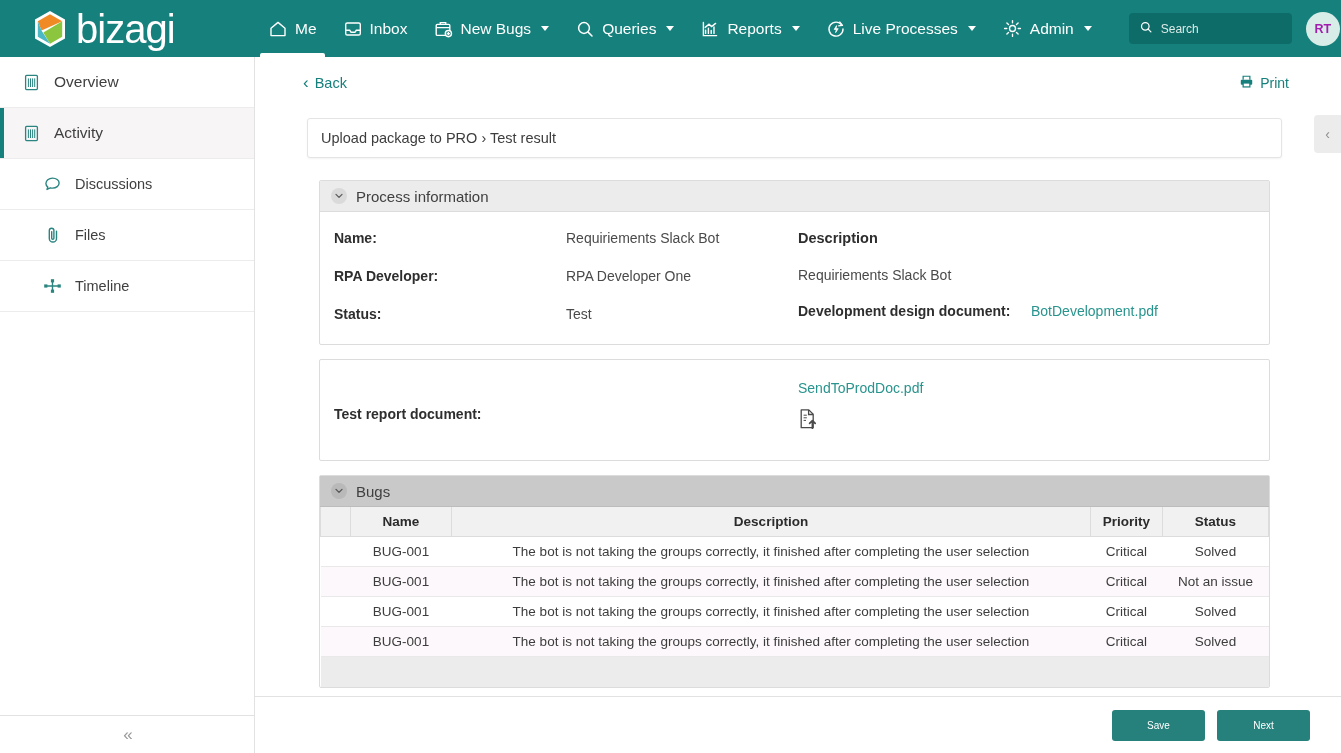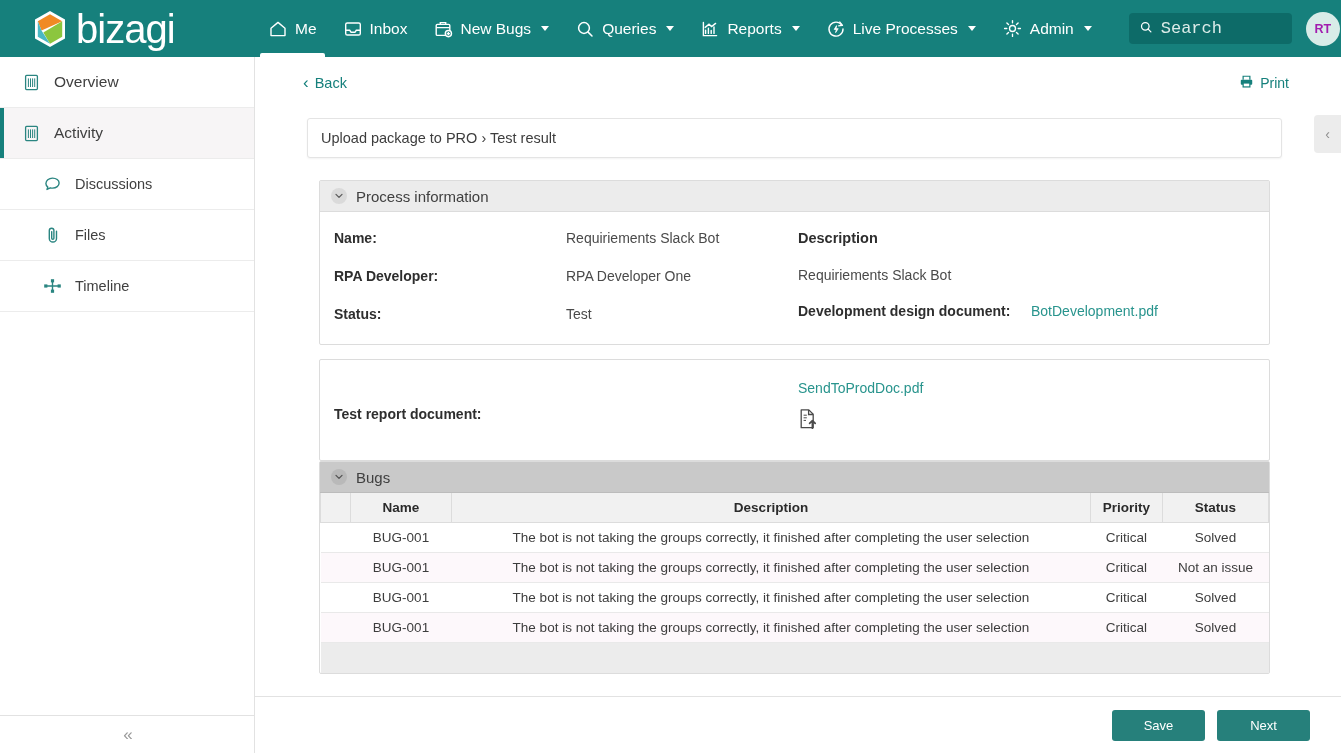--- a/index.html
+++ b/index.html
@@ -37,22 +37,22 @@
     border-left: 4.5px solid transparent; border-right: 4.5px solid transparent;
     border-top: 5.5px solid #ffffff;
   }
   .search-box {
     margin-left: 24px; width: 163px; height: 31px; border-radius: 4px;
     background: #0d6b68; display: flex; align-items: center;
     padding: 0 10px; gap: 8px;
   }
   .search-box input {
     background: transparent; border: 0; outline: 0;
-    color: #ffffff; font-size: 17px; width: 100%;
-    font-family: Liberation Mono, monospace;
+    color: #ffffff; font-size: 12px; width: 100%;
+    font-family: Liberation Sans, sans-serif;
   }
   .search-box input::placeholder { color: #dcece9; }
   .avatar {
     width: 34px; height: 34px; border-radius: 50%;
     background: #d8ece8; color: #a21caf;
     display: flex; align-items: center; justify-content: center;
     font-size: 12.5px; font-weight: 700; margin-left: 14px; cursor: pointer;
   }
 
   
@@ -165,21 +165,21 @@
 
   
   #footer {
     position: absolute; left: 255px; right: 0; bottom: 0; height: 57px;
     background: #ffffff; border-top: 1px solid #e2e2e2;
     display: flex; align-items: center; justify-content: flex-end;
     gap: 12px; padding-right: 31px;
   }
   .btn {
     width: 93px; height: 31px; background: #26807b; color: #ffffff;
-    border: 0; border-radius: 3px; font-size: 13px; cursor: pointer;
+    border: 0; border-radius: 3px; font-size: 10px; cursor: pointer;
     font-family: "Liberation Sans", sans-serif;
   }
 </style>
 </head>
 <body>
 
 <div id="topnav">
   <div class="logo-wrap">
     <svg class="logo-hex" viewBox="0 0 34 38">
       <path d="M17 1 L32 9.5 V28.5 L17 37 L2 28.5 V9.5 Z" fill="#ffffff"></path>
@@ -401,21 +401,21 @@
             <span><svg width="20" height="22" viewBox="0 0 20 22" fill="none" stroke="#4a4a4a" stroke-width="1.3">
                   <path d="M3.2 1.9h7.6l4.4 4.4v13.4H3.2Z" stroke-linejoin="round"></path>
                   <path d="M10.6 2.1v4.4h4.4"></path>
                   <path d="M5.6 7.2h3.2M5.6 9.8h3.2M5.6 12.4h2.4" stroke-width="1"></path>
                   <path d="M14.4 20.2v-7.4M11.6 15.4l2.8-2.8 2.8 2.8" stroke-linecap="round" stroke-linejoin="round" stroke-width="1.7"></path>
                 </svg></span>
           </div>
         </div>
       </div>
 
-      <div class="panel" style="">
+      <div class="panel" style="margin-top:14px;">
         <div class="sect-head dark">
           <span class="chev-circle">
               <svg width="8" height="6" viewBox="0 0 8 6" fill="none" stroke="#545454" stroke-width="1.3">
                 <path d="M1 1.4 4 4.4 7 1.4" stroke-linecap="round" stroke-linejoin="round"></path>
               </svg>
             </span>
           <span>Bugs</span>
         </div>
         <table>
           <thead>

